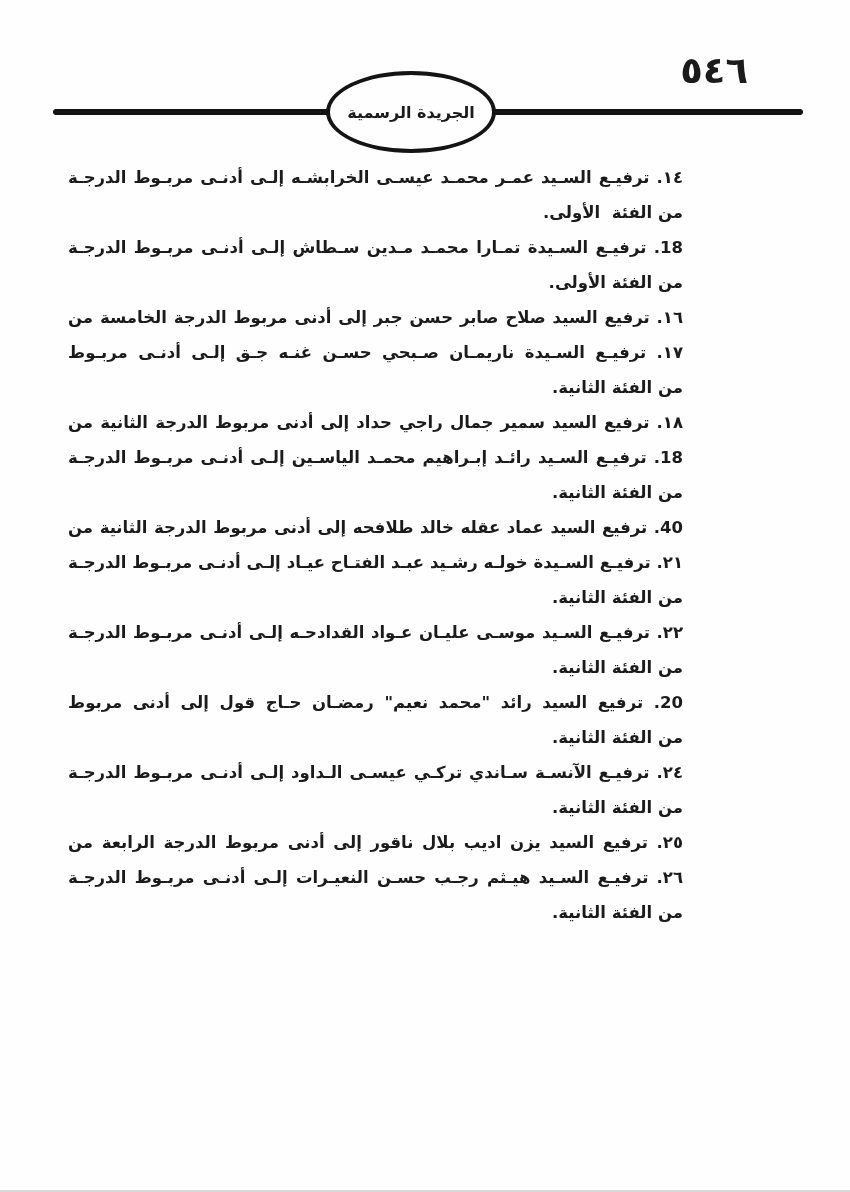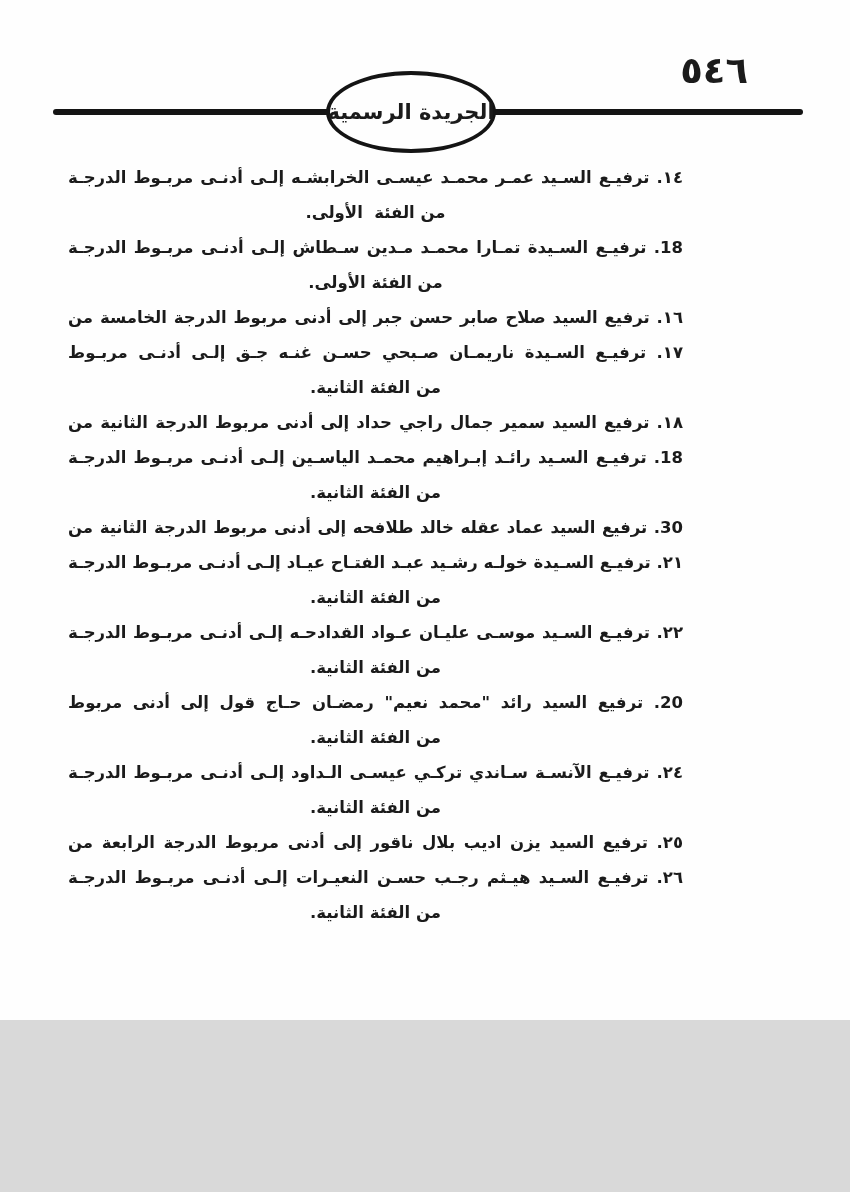--- a/index.html
+++ b/index.html
@@ -1,18 +1,18 @@
 <!DOCTYPE html>
 <html lang="ar" dir="rtl"><head>
 <meta charset="utf-8">
 <style>
   html,body{margin:0;padding:0;background:#d9d9d9;}
   .page{
     position:relative;
-    width:850px;height:1020px;
+    width:850px;height:1190px;
     margin:0 auto;
     background:#fefefe;
     color:#1b1b1b;
     font-family:"DejaVu Sans",sans-serif;
     font-weight:700;
     overflow:hidden;
   }
   
   .page-number{
     position:absolute;
@@ -34,41 +34,41 @@
     position:absolute;
     left:326px;top:71px;
     width:162px;height:74px;
     background:#fefefe;
     border:4px solid #141414;
     border-radius:50%;
     display:flex;align-items:center;justify-content:center;
     z-index:2;
   }
   .gazette-oval .label{
-    font-size:21px;
+    font-size:16px;
     white-space:nowrap;
   }
   
   .promotion-list{
     position:absolute;
     top:160px;right:167px;left:68px;
     direction:rtl;
     font-size:16.5px;
   }
   .line{
     line-height:35px;
     height:35px;
     overflow:hidden;
   }
   .line.first{
     text-align:justify;
     text-align-last:justify;
   }
   .line.cont{
-    text-align:center;
+    text-align:right;
   }
   .num{
     white-space:nowrap;
   }
 </style>
 </head>
 <body>
 
 <div class="page">
 
@@ -97,21 +97,21 @@
         <div class="line cont">من الفئة الثانية.</div>
       </div>
       <div>
         <div class="line first"><span class="num">١٨.</span> <span>ترفيع السيد سمير جمال راجي حداد إلى أدنى مربوط الدرجة الثانية من الفئة الثانيــة.</span></div>
       </div>
       <div>
         <div class="line first"><span class="num">18.</span> <span>ترفيـع السـيد رائـد إبـراهيم محمـد الياسـين إلـى أدنـى مربـوط الدرجـة الثانيـة</span></div>
         <div class="line cont">من الفئة الثانية.</div>
       </div>
       <div>
-        <div class="line first"><span class="num">30.</span> <span>ترفيع السيد عماد عقله خالد طلافحه إلى أدنى مربوط الدرجة الثانية من الفئة الثانيــة.</span></div>
+        <div class="line first"><span class="num">40.</span> <span>ترفيع السيد عماد عقله خالد طلافحه إلى أدنى مربوط الدرجة الثانية من الفئة الثانيــة.</span></div>
       </div>
       <div>
         <div class="line first"><span class="num">٢١.</span> <span>ترفيـع السـيدة خولـه رشـيد عبـد الفتـاح عيـاد إلـى أدنـى مربـوط الدرجـة الثانيـة</span></div>
         <div class="line cont">من الفئة الثانية.</div>
       </div>
       <div>
         <div class="line first"><span class="num">٢٢.</span> <span>ترفيـع السـيد موسـى عليـان عـواد القدادحـه إلـى أدنـى مربـوط الدرجـة الثالثـة</span></div>
         <div class="line cont">من الفئة الثانية.</div>
       </div>
       <div>

